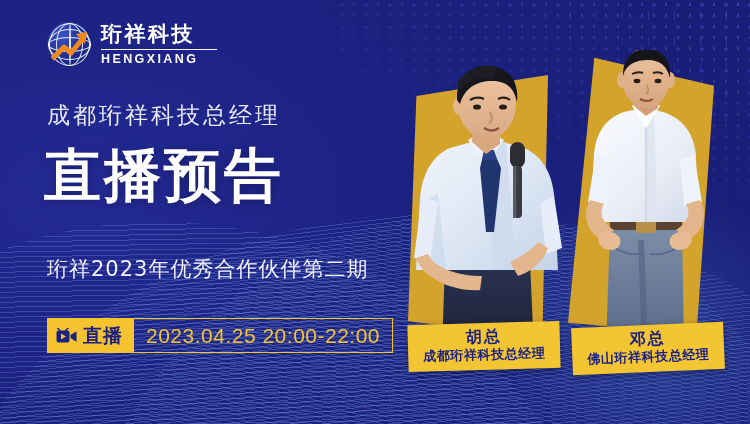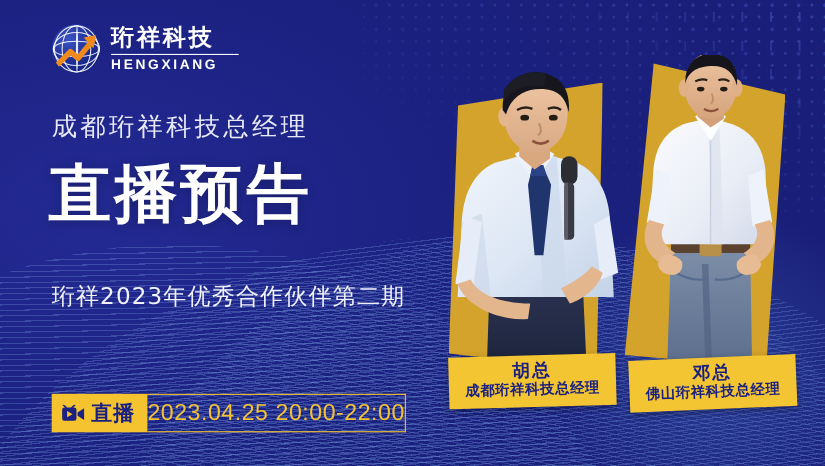--- a/index.html
+++ b/index.html
@@ -128,36 +128,36 @@
   .desc{
     position:absolute; left:47px; top:222px; z-index:12;
     font-size:21px; color:#f0f1fb; line-height:1.52; letter-spacing:1px;
     font-family:"DejaVu Sans","Liberation Sans",sans-serif;
     margin-top:32px;
   }
 
   
   .badge{
     position:absolute; left:47px; top:318px; z-index:14;
-    display:flex; align-items:stretch; height:35px;margin-top:40px;
+    display:flex; align-items:stretch; height:35px;
   }
   .badge-live{
     background:#f5c330; color:#1b2180;
     display:flex; align-items:center; gap:6px;
     padding:0 11px 0 9px;
   }
   .badge-live-label{
     font-size:19px; font-weight:700; letter-spacing:1px;
     font-family:"DejaVu Sans","Liberation Sans",sans-serif;
   }
   .cam-icon{ width:21px; height:16px; flex:none; display:block; }
   .badge-time{
     border:1.6px solid #f5c330; border-left:none;
     color:#f5c330; display:flex; align-items:center;
-    padding:0 0;
+    padding:0 12px;
     font-size:21px; font-weight:400; letter-spacing:.5px;
     font-family:"Liberation Sans",sans-serif;
   }
 
   
   .people{ position:absolute; inset:0; z-index:8; }
 
   .gold-shape-a{
     position:absolute; left:408px; top:75px;
     width:140px; height:262px;

